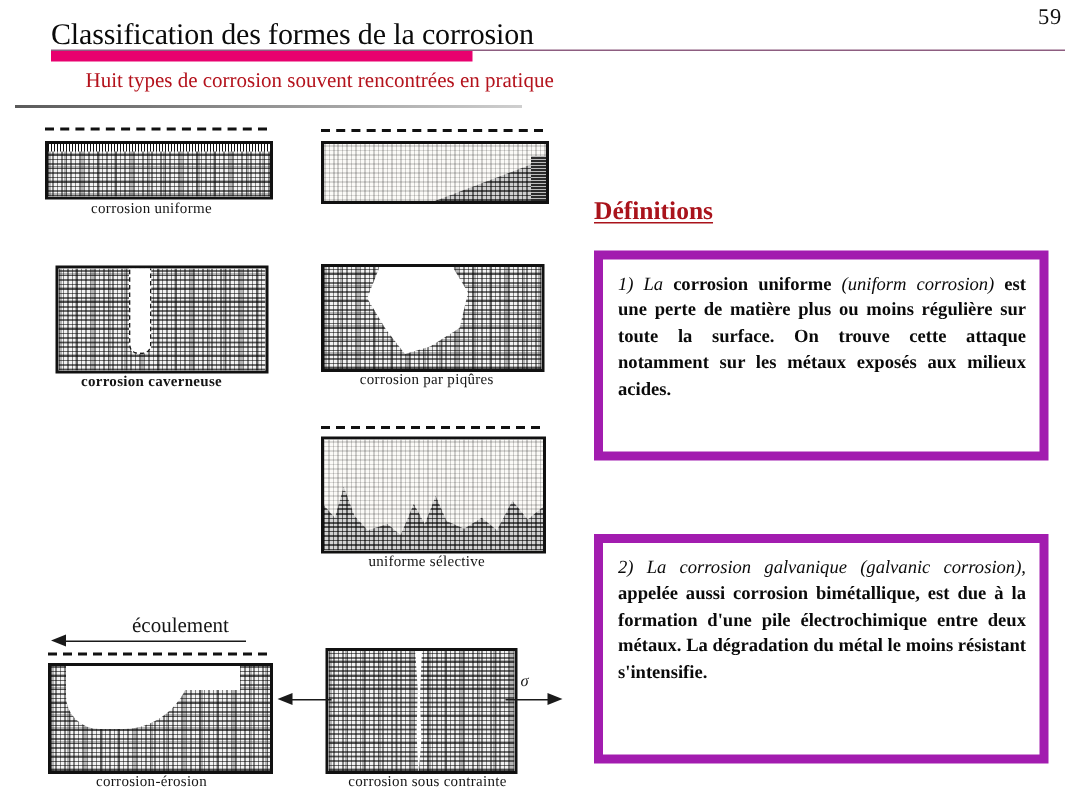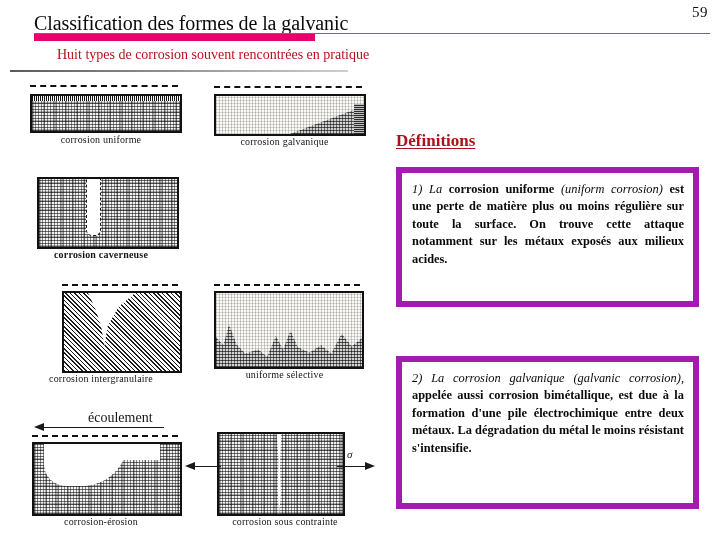--- a/index.html
+++ b/index.html
@@ -181,21 +181,21 @@
   #def-box-1 { left: 396px; top: 167px; width: 303px; height: 140px; }
   #def-box-2 { left: 396px; top: 356px; width: 303px; height: 153px; }
 </style>
 </head>
 <body>
 
 <div id="slide-header">
 
   <div id="page-number">59</div>
 
-  <div id="slide-title">Classification des formes de la galvanic</div>
+  <div id="slide-title">Classification des formes de la corrosion</div>
 
   <div id="title-rule-thin"></div>
   <div id="title-rule-accent"></div>
 
   <div id="slide-subtitle">Huit types de corrosion souvent rencontrées en pratique</div>
 
   <div id="subtitle-rule"></div>
 </div>
 
 <div id="figure-grid">
@@ -216,44 +216,42 @@
       <div class="hatch-light"></div>
       <div class="dark-shape" style="left:0; top:0; width:100%; height:100%;
                   clip-path: polygon(50% 100%, 100% 26%, 100% 100%);
                   background-image:
                     repeating-linear-gradient(0deg, rgba(0,0,0,.6) 0 1px, transparent 1px 3px),
                     repeating-linear-gradient(90deg, rgba(0,0,0,.5) 0 1px, transparent 1px 3px);
                   background-color:#cfcfcf;"></div>
       <div class="dark-shape" style="right:0; top:20%; width:10px; height:80%;
                   background:repeating-linear-gradient(0deg,#2b2b2b 0 1px,#bdbdbd 1px 2px);"></div>
     </div>
-    <div class="fig-caption" style="top:56px;">corrosion galvanique</div>
   </div>
 
   <div class="fig-cell" style="left:0; top:93px; width:182px; height:100px;font-weight:bold;">
     <div class="specimen" style="left:27px; top:4px; width:138px; height:68px;">
       <div class="hatch-mottle"></div>
       <div class="white-shape" style="left:47px; top:-2px; width:13px; height:58px;
                   border-left:1.5px dashed #1a1a1a; border-right:1.5px dashed #1a1a1a;
                   border-bottom:1.5px dashed #1a1a1a;
                   border-radius:0 0 6px 6px;"></div>
     </div>
     <div class="fig-caption" style="top:76px;">corrosion caverneuse</div>
   </div>
 
-
-  <div class="fig-cell" style="left:0; top:200px; width:182px; height:125px;">
-    <div class="dashed-top" style="left:52px; top:4px; width:116px;"></div>
-    <div class="specimen" style="left:52px; top:11px; width:116px; height:78px;">
-      <div class="hatch-diag"></div>
-      <div class="white-shape" style="left:22px; top:-4px; width:54px; height:60px;
-                  clip-path: polygon(0% 0%, 100% 0%, 60% 30%, 40% 62%, 34% 96%, 28% 62%, 16% 30%);"></div>
-    </div>
-    <div class="fig-caption" style="top:93px;">corrosion intergranulaire</div>
-  </div>
+  <div class="fig-cell" style="left:182px; top:92px; width:185px; height:100px;">
+    <div class="specimen" style="left:22px; top:4px; width:145px; height:68px;">
+      <div class="hatch-mottle"></div>
+      <div class="white-shape" style="left:26px; top:-4px; width:70px; height:62px;
+                  clip-path: polygon(18% 0%, 82% 0%, 100% 34%, 92% 72%, 64% 92%, 40% 100%, 22% 74%, 4% 40%);"></div>
+    </div>
+    <div class="fig-caption" style="top:76px;">corrosion par piqûres</div>
+  </div>
+
 
   <div class="fig-cell" style="left:182px; top:200px; width:185px; height:125px;">
     <div class="dashed-top" style="left:22px; top:4px; width:146px;"></div>
     <div class="specimen" style="left:22px; top:11px; width:146px; height:74px;">
       <div class="hatch-light"></div>
       <div class="dark-shape" style="left:0; bottom:0; width:100%; height:70%;
                   clip-path: polygon(0% 100%, 0% 42%, 5% 58%, 9% 18%, 14% 56%, 20% 74%,
                                      29% 66%, 35% 80%, 41% 40%, 46% 66%, 51% 30%, 56% 62%,
                                      64% 72%, 72% 58%, 79% 74%, 86% 36%, 93% 60%, 100% 44%, 100% 100%);
                   background-image:

